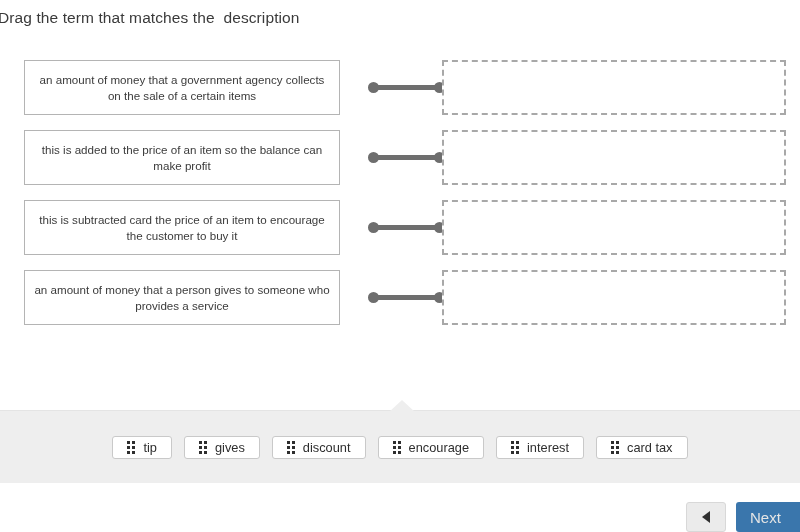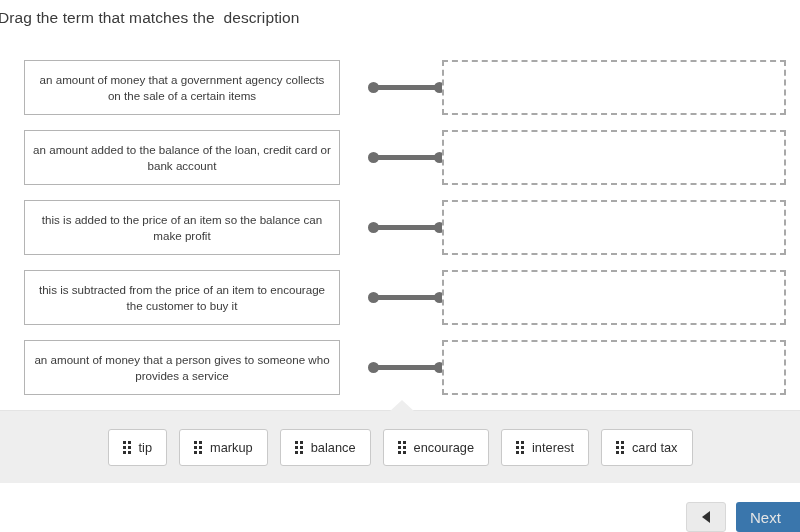--- a/index.html
+++ b/index.html
@@ -127,21 +127,21 @@
     height: 73px;
     display: flex;
     align-items: center;
     justify-content: center;
     gap: 12px;
   }
   .term-chip {
     display: flex;
     align-items: center;
     gap: 8px;
-    height: 37px;
+    height: 23px;
     padding: 0 14px;
     box-sizing: border-box;
     background: #ffffff;
     border: 1px solid #c9c9c9;
     border-radius: 3px;
     cursor: move;
   }
   .drag-handle {
     display: grid;
     grid-template-columns: 3px 3px;
@@ -223,68 +223,57 @@
       <span class="desc-text">an amount of money that a government agency collects on the sale of a certain items</span>
     </div>
     <div class="connector">
       <span class="dot left"></span>
       <span class="bar"></span>
       <span class="dot right"></span>
     </div>
     <div class="drop-zone"></div>
   </div>
 
+
   <div class="match-row">
     <div class="desc-box">
-      <span class="desc-text">an amount added to the balance of the loan, credit card or bank account</span>
+      <span class="desc-text">this is added to the price of an item so the balance can make profit</span>
     </div>
     <div class="connector">
       <span class="dot left"></span>
       <span class="bar"></span>
       <span class="dot right"></span>
     </div>
     <div class="drop-zone"></div>
   </div>
 
   <div class="match-row">
     <div class="desc-box">
-      <span class="desc-text">this is added to the price of an item so the balance can make profit</span>
+      <span class="desc-text">this is subtracted card the price of an item to encourage the customer to buy it</span>
     </div>
     <div class="connector">
       <span class="dot left"></span>
       <span class="bar"></span>
       <span class="dot right"></span>
     </div>
     <div class="drop-zone"></div>
   </div>
 
   <div class="match-row">
     <div class="desc-box">
-      <span class="desc-text">this is subtracted from the price of an item to encourage the customer to buy it</span>
+      <span class="desc-text">an amount of money that a person gives to someone who provides a service</span>
     </div>
     <div class="connector">
       <span class="dot left"></span>
       <span class="bar"></span>
       <span class="dot right"></span>
     </div>
     <div class="drop-zone"></div>
   </div>
 
-  <div class="match-row">
-    <div class="desc-box">
-      <span class="desc-text">an amount of money that a person gives to someone who provides a service</span>
-    </div>
-    <div class="connector">
-      <span class="dot left"></span>
-      <span class="bar"></span>
-      <span class="dot right"></span>
-    </div>
-    <div class="drop-zone"></div>
-  </div>
-
 </div>
 
 <div id="term-tray">
   <div id="tray-caret"></div>
   <div id="term-chips">
 
     <div class="term-chip">
       <span class="drag-handle">
         <i></i>
           <i></i>
@@ -298,33 +287,33 @@
 
     <div class="term-chip">
       <span class="drag-handle">
         <i></i>
           <i></i>
           <i></i>
           <i></i>
           <i></i>
           <i></i>
       </span>
-      <span class="chip-label">markup</span>
-    </div>
-
-    <div class="term-chip">
-      <span class="drag-handle">
-        <i></i>
-          <i></i>
-          <i></i>
-          <i></i>
-          <i></i>
-          <i></i>
-      </span>
-      <span class="chip-label">balance</span>
+      <span class="chip-label">gives</span>
+    </div>
+
+    <div class="term-chip">
+      <span class="drag-handle">
+        <i></i>
+          <i></i>
+          <i></i>
+          <i></i>
+          <i></i>
+          <i></i>
+      </span>
+      <span class="chip-label">discount</span>
     </div>
 
     <div class="term-chip">
       <span class="drag-handle">
         <i></i>
           <i></i>
           <i></i>
           <i></i>
           <i></i>
           <i></i>

